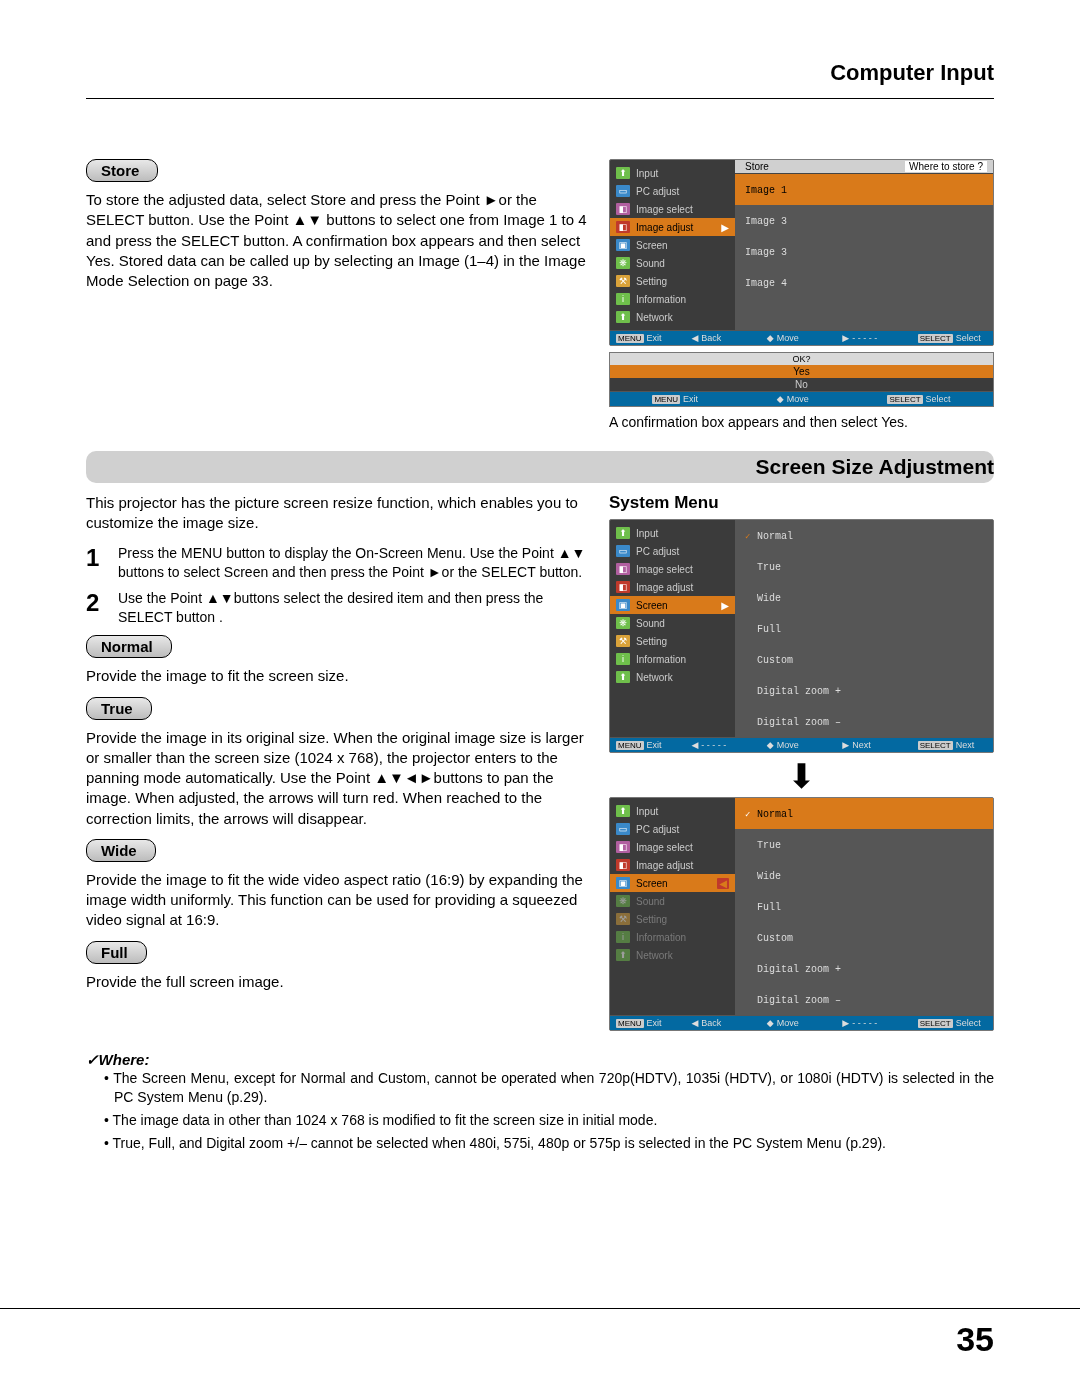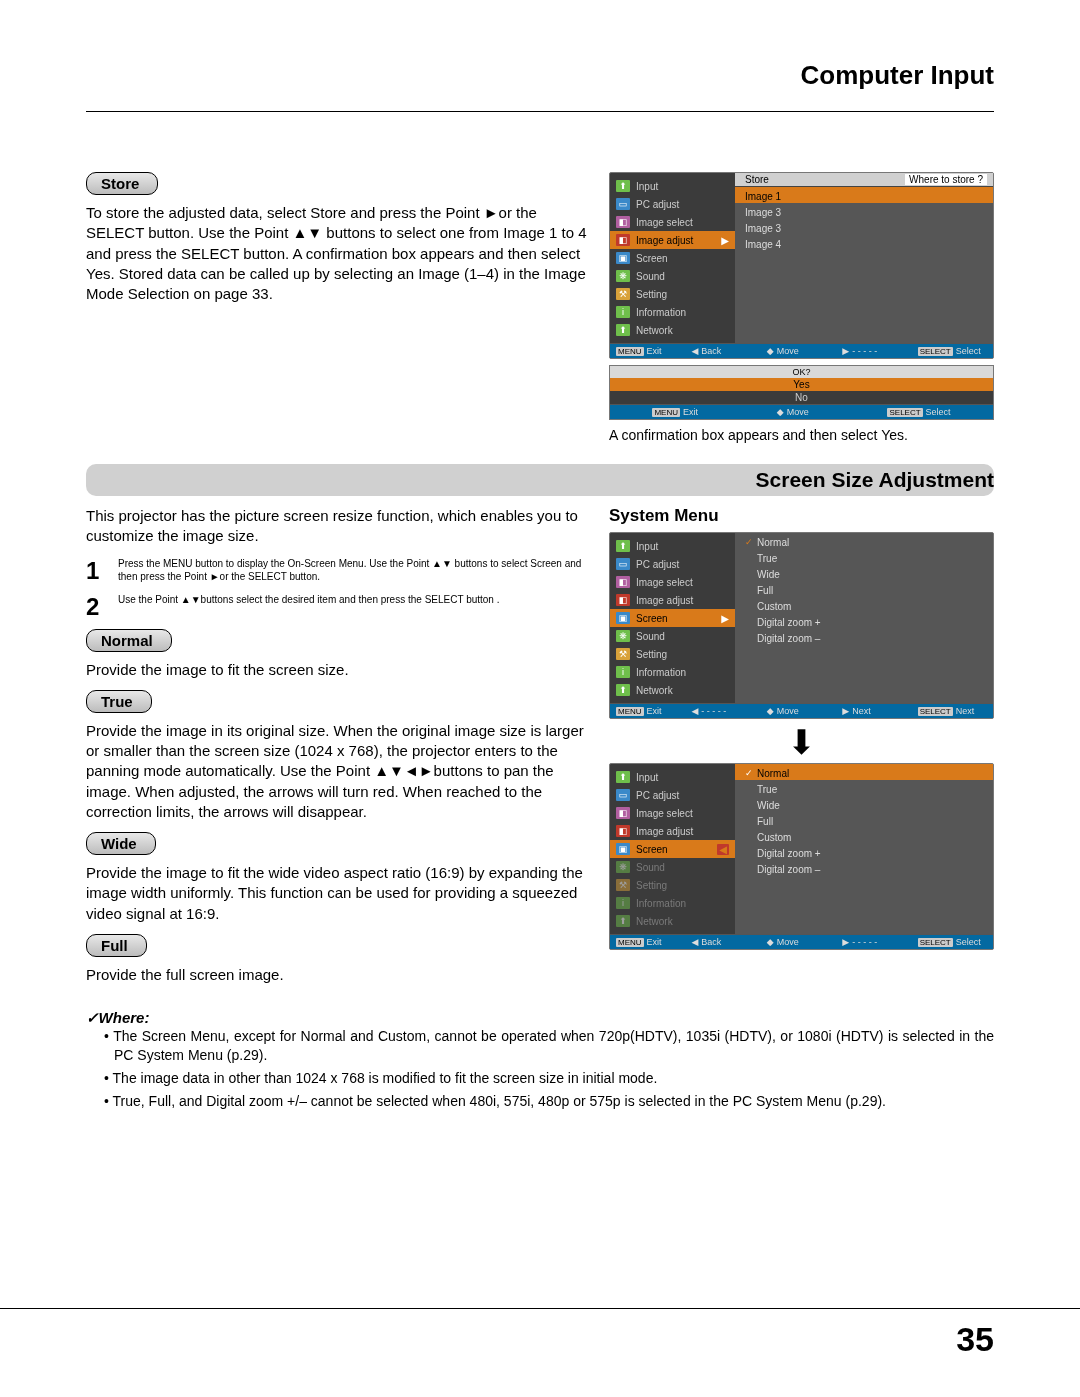--- a/index.html
+++ b/index.html
@@ -10,24 +10,24 @@
     background: #fff;
     color: #000;
     position: relative;
     font-size: 16px;
   }
   .page {
     padding: 60px 86px 50px 86px;
   }
   .header-title {
     text-align: right;
-    font-size: 26px;
+    font-size: 22px;
     font-weight: bold;
     border-bottom: 1px solid #000;
-    padding-bottom: 20px;
+    padding-bottom: 12px;
     margin-bottom: 60px;
   }
   .two-col {
     display: flex;
     gap: 20px;
   }
   .left-col { flex: 1; }
   .right-col { width: 385px; }
   .pill {
     display: inline-block;
@@ -44,21 +44,21 @@
     background: #d0d0d0;
     border-radius: 10px;
     text-align: right;
     font-size: 21px;
     font-weight: bold;
     padding: 4px 0;
     margin: 20px 0 10px 0;
   }
   .step { display: flex; gap: 10px; margin-bottom: 8px; }
   .step-num { font-size: 24px; font-weight: bold; width: 22px; }
-  .step-text { font-size: 10px; line-height: 1.35; flex:1; }
+  .step-text { font-size: 14px; line-height: 1.35; flex:1; }
   .note-head { font-size: 15px; font-style: italic; font-weight: bold; margin-top: 14px; }
   .note-list { font-size: 14px; line-height: 1.35; padding-left: 28px; }
   .note-list li { list-style: none; text-indent: -10px; margin-bottom: 4px; text-align: justify;}
   .note-list li::before { content: "• "; }
   .page-number {
     position: absolute;
     right: 86px;
     bottom: 38px;
     font-size: 34px;
     font-weight: bold;
@@ -117,22 +117,23 @@
     font-size: 10px;
     text-align: right;
     padding: 1px 6px;
     border-bottom: 1px solid #444;
   }
   .sub-item {
     display:flex;
     align-items:center;
     gap:4px;
     padding: 2px 6px 0 10px;
-    height: 16px;
+    height: 31px;
     color: #ddd;
+    font-family: Liberation Mono, monospace;
   }
   .sub-item.hl { background: #d97a1a; color: #000; }
   .check { color: #d97a1a; font-size: 9px; width:8px; display:inline-block;}
   .sub-item.hl .check { color:#fff; }
   .osd-footer {
     background: #0369a1;
     color: #ddd;
     font-size: 9px;
     display: flex;
     padding: 2px 6px;

